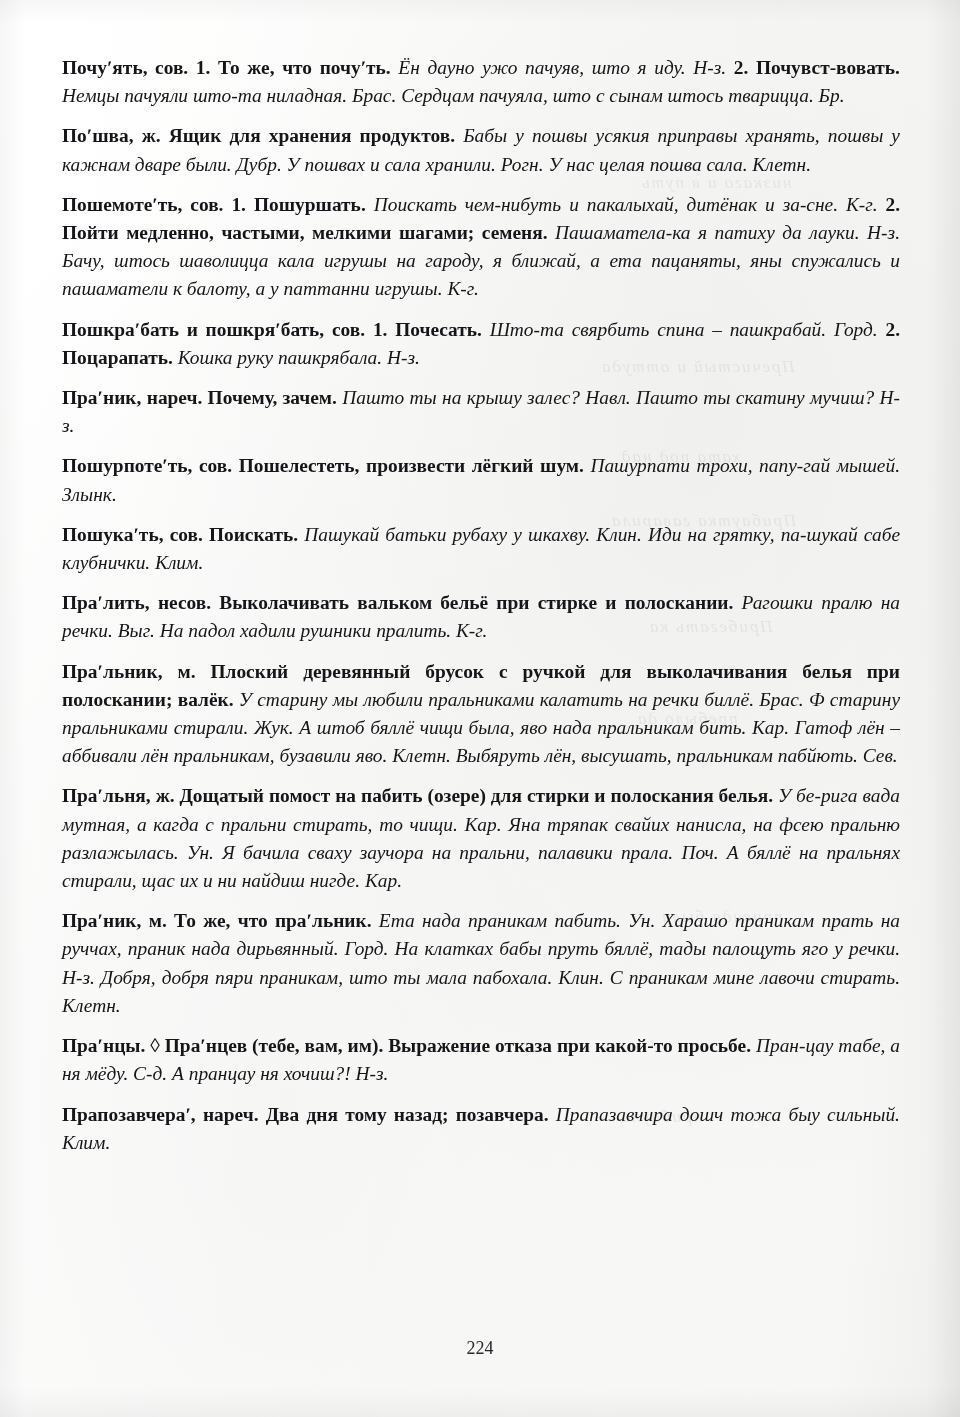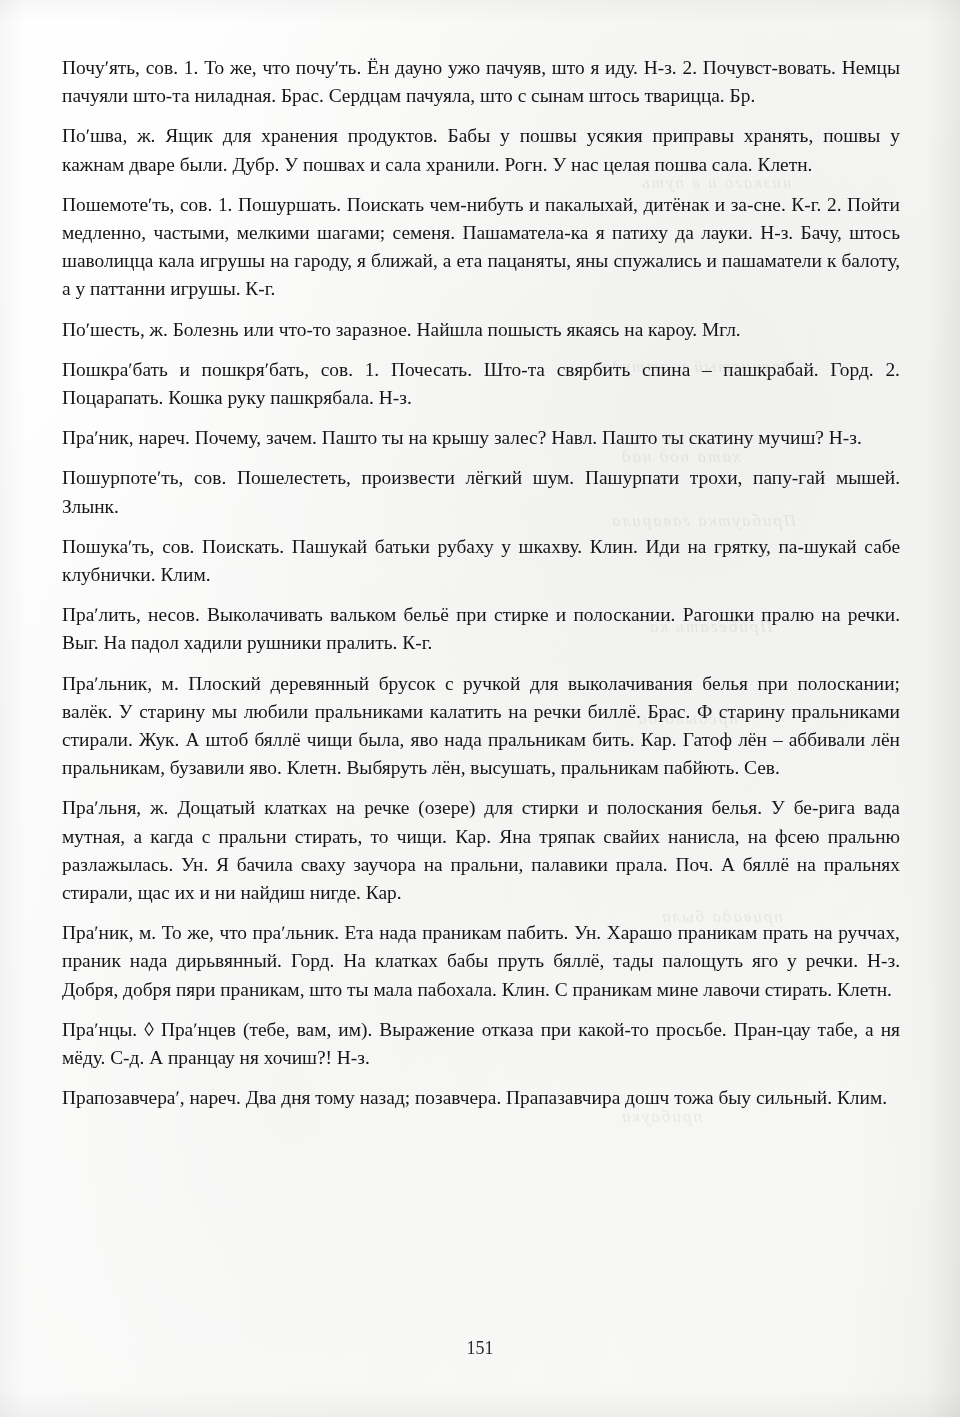--- a/index.html
+++ b/index.html
@@ -55,24 +55,25 @@
     hyphens: manual;
     -webkit-hyphens: manual;
   }
   .entry:last-child { margin-bottom: 0; }
 
   .hw,
   .gram,
   .defn,
   .num,
   .sub {
-    font-weight: normal;
+    font-weight: bold;
     font-style: normal;
   }
   .ex {
+    font-style: italic;
     font-weight: normal;
   }
   .lozenge {
     font-weight: bold;
     font-style: normal;
   }
 
   .page-number {
     position: absolute;
     left: 0;
@@ -137,26 +138,20 @@
       <span class="gram">сов.</span>
       <span class="num">1.</span>
       <span class="defn">Пошуршать.</span>
       <span class="ex">Поискать чем-нибуть и пакалыхай, дитёнак и за-сне. К-г.</span>
       <span class="num">2.</span>
       <span class="defn">Пойти медленно, частыми, мелкими шагами; семеня.</span>
       <span class="ex">Пашаматела-ка я патиху да лауки. Н-з. Бачу, штось шаволицца кала игрушы на гароду, я ближай, а ета пацаняты, яны спужались и пашаматели к балоту, а у паттанни игрушы. К-г.</span>
     </p>
 
 
-    <p class="entry">
-      <span class="hw">Поʹшесть,</span>
-      <span class="gram">ж.</span>
-      <span class="defn">Болезнь или что-то заразное.</span>
-      <span class="ex">Найшла пошысть якаясь на кароу. Мгл.</span>
-    </p>
 
     <p class="entry">
       <span class="hw">Пошкраʹбать и пошкряʹбать,</span>
       <span class="gram">сов.</span>
       <span class="num">1.</span>
       <span class="defn">Почесать.</span>
       <span class="ex">Што-та свярбить спина – пашкрабай. Горд.</span>
       <span class="num">2.</span>
       <span class="defn">Поцарапать.</span>
       <span class="ex">Кошка руку пашкрябала. Н-з.</span>
@@ -194,21 +189,21 @@
     <p class="entry">
       <span class="hw">Праʹльник,</span>
       <span class="gram">м.</span>
       <span class="defn">Плоский деревянный брусок с ручкой для выколачивания белья при полоскании; валёк.</span>
       <span class="ex">У старину мы любили пральниками калатить на речки биллё. Брас. Ф старину пральниками стирали. Жук. А штоб бяллё чищи была, яво нада пральникам бить. Кар. Гатоф лён – аббивали лён пральникам, бузавили яво. Клетн. Выбяруть лён, высушать, пральникам пабйють. Сев.</span>
     </p>
 
     <p class="entry">
       <span class="hw">Праʹльня,</span>
       <span class="gram">ж.</span>
-      <span class="defn">Дощатый клатках на речке (озере) для стирки и полоскания белья.</span>
+      <span class="defn">Дощатый помост на пабить (озере) для стирки и полоскания белья.</span>
       <span class="ex">У бе-рига вада мутная, а кагда с пральни стирать, то чищи. Кар. Яна тряпак свайих нанисла, на фсею пральню разлажылась. Ун. Я бачила сваху заучора на пральни, палавики прала. Поч. А бяллё на пральнях стирали, щас их и ни найдиш нигде. Кар.</span>
     </p>
 
     <p class="entry">
       <span class="hw">Праʹник,</span>
       <span class="gram">м.</span>
       <span class="defn">То же, что праʹльник.</span>
       <span class="ex">Ета нада праникам пабить. Ун. Харашо праникам прать на руччах, праник нада дирьвянный. Горд. На клатках бабы пруть бяллё, тады палощуть яго у речки. Н-з. Добря, добря пяри праникам, што ты мала пабохала. Клин. С праникам мине лавочи стирать. Клетн.</span>
     </p>
 
@@ -222,15 +217,15 @@
 
     <p class="entry">
       <span class="hw">Прапозавчераʹ,</span>
       <span class="gram">нареч.</span>
       <span class="defn">Два дня тому назад; позавчера.</span>
       <span class="ex">Прапазавчира дошч тожа быу сильный. Клим.</span>
     </p>
 
   </div>
 
-  <div class="page-number">151</div>
+  <div class="page-number">224</div>
 
 </div>
 
 </body></html>

